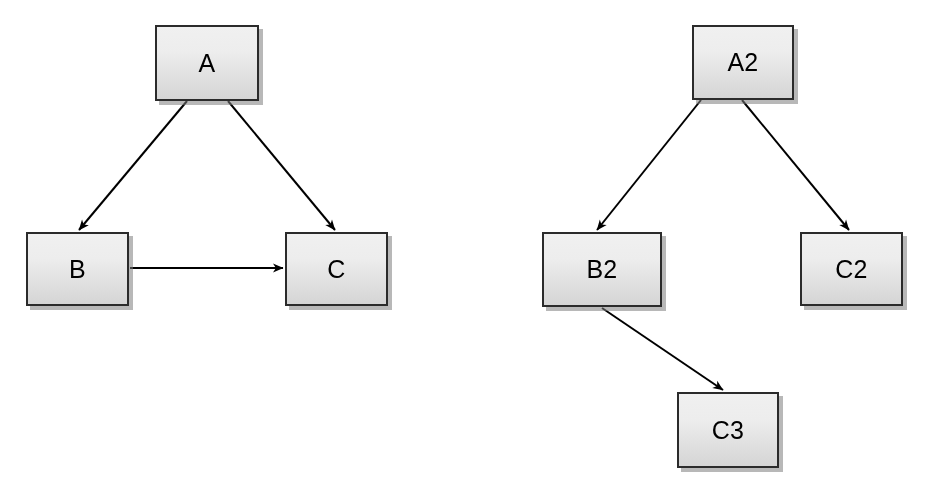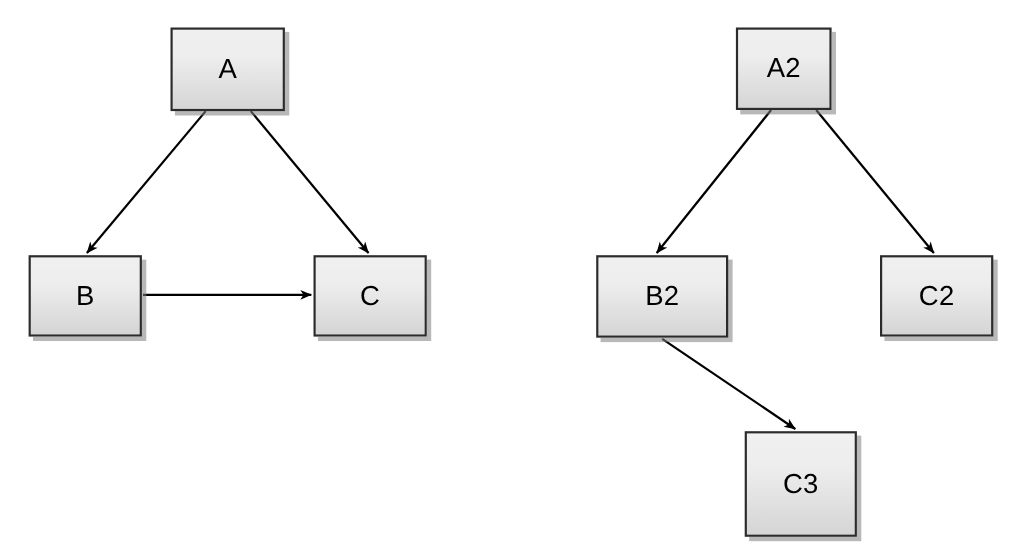--- a/index.html
+++ b/index.html
@@ -73,27 +73,27 @@
   <div id="nodes-group">
       <div class="node" style="left: 155px; top: 25px; width: 104px; height: 76px;">
         <span class="node-label">A</span>
       </div>
       <div class="node" style="left: 26px; top: 232px; width: 103px; height: 74px;">
         <span class="node-label">B</span>
       </div>
       <div class="node" style="left: 285px; top: 232px; width: 103px; height: 74px;">
         <span class="node-label">C</span>
       </div>
-      <div class="node" style="left: 669px; top: 25px; width: 87px; height: 75px;">
+      <div class="node" style="left: 692px; top: 25px; width: 102px; height: 75px;">
         <span class="node-label">A2</span>
       </div>
       <div class="node" style="left: 542px; top: 232px; width: 120px; height: 75px;">
         <span class="node-label">B2</span>
       </div>
       <div class="node" style="left: 800px; top: 232px; width: 103px; height: 74px; text-align: center;">
         <span class="node-label">C2</span>
       </div>
-      <div class="node" style="left: 677px; top: 392px; width: 102px; height: 96px;">
+      <div class="node" style="left: 677px; top: 392px; width: 102px; height: 76px;">
         <span class="node-label">C3</span>
       </div>
     </div>
 
 </div>
 
 </body></html>

